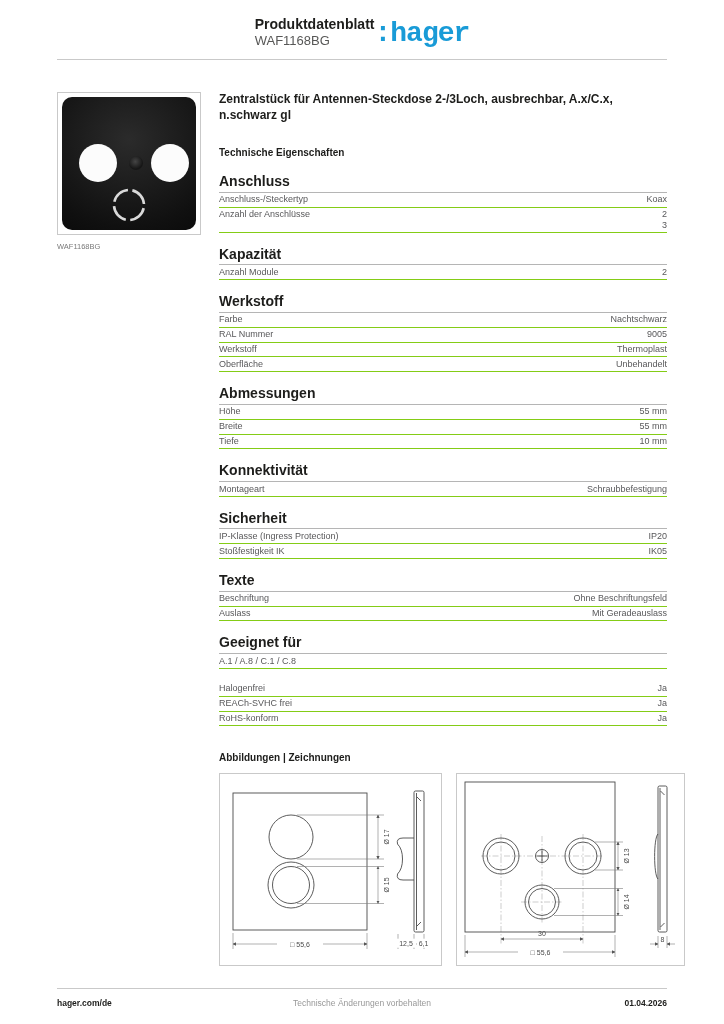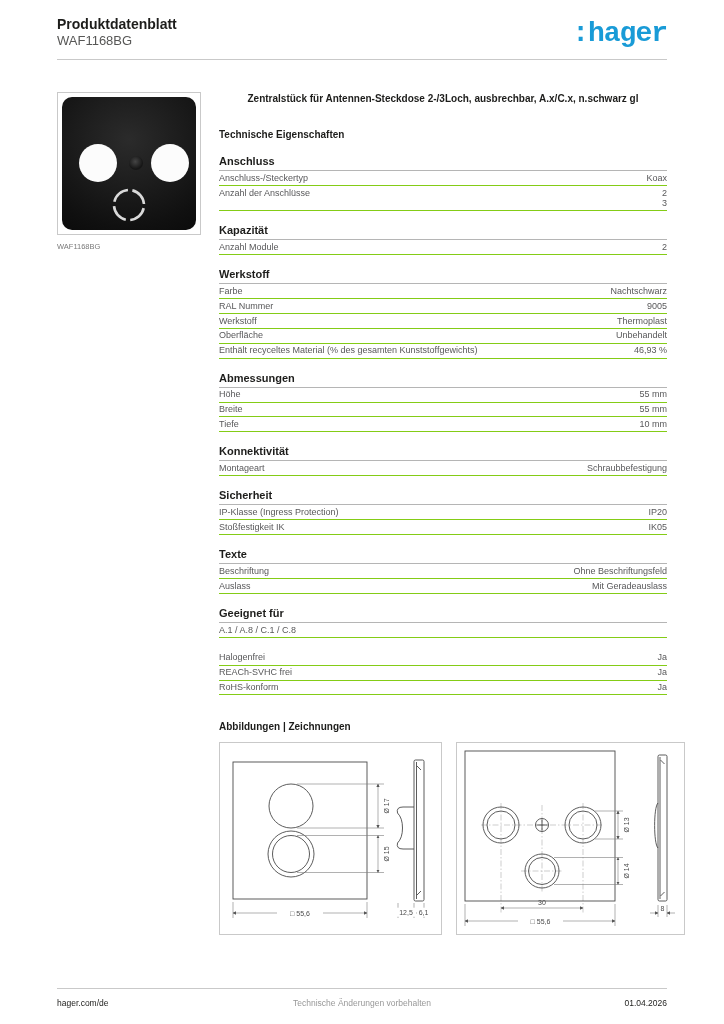--- a/index.html
+++ b/index.html
@@ -6,21 +6,21 @@
   * { margin:0; padding:0; box-sizing:border-box; }
   html,body { background:#ffffff; }
   body {
     width:724px; height:1024px; position:relative; overflow:hidden;
     font-family:"Liberation Sans", sans-serif; color:#58585a;
   }
   .page { position:absolute; inset:0; padding:0 57px; }
 
   
   .top {
-    display:flex; justify-content:space-between; align-items:flex-start;
+    display:flex; justify-content:center; align-items:flex-start;
     padding-top:15px; padding-bottom:9px; border-bottom:1px solid #c9c9c9;
   }
   .doc-title { font-size:14px; font-weight:bold; color:#1d1d1b; line-height:1.3; }
   .doc-ref   { font-size:13px; color:#575756; line-height:1.3; }
   .logo { font-size:28px; font-weight:bold; color:#199bd7; letter-spacing:-1px; line-height:1; margin-top:5px;font-family:Liberation Mono, monospace; }
 
   
   main { display:flex; margin-top:32px; }
   .col-left { width:145px; flex:none; }
   .col-right { flex:1; margin-left:17px; min-width:0; }
@@ -35,29 +35,29 @@
   .hole.left  { left:17px; }
   .hole.right { left:89px; }
   .screw {
     position:absolute; left:67px; top:59px; width:14px; height:14px; border-radius:50%;
     background:radial-gradient(circle at 45% 40%, #454545 0%, #161616 65%);
   }
   .breakout { position:absolute; left:49px; top:90px; }
   .photo-caption { margin-top:7px; font-size:7.5px; color:#7a7a7a; }
 
   
-  .product-desc { font-size:10px; font-weight:bold; color:#1d1d1b; line-height:1.3;text-align:center; }
+  .product-desc { font-size:12px; font-weight:bold; color:#1d1d1b; line-height:1.3; }
   .tech-heading { margin-top:24px; font-size:10px; font-weight:bold; color:#1d1d1b; }
 
   
   .spec-section { margin-top:13px; }
   #spec-sections section:first-of-type { margin-top:15px; }
   #spec-sections section:nth-of-type(8) { }
   .spec-title {
-    font-size:11px; font-weight:bold; color:#1d1d1b; line-height:1.15;
+    font-size:14px; font-weight:bold; color:#1d1d1b; line-height:1.15;
     padding-bottom:2.5px; border-bottom:1px solid #b5b5b5;
   }
   .spec-row {
     display:flex; justify-content:space-between; align-items:flex-start;
     font-size:9px; color:#58585a; line-height:1.15;
     padding:1.5px 0 2px; border-bottom:1px solid #84cc16;
   }
   .spec-label { padding-right:12px; }
   .spec-values { text-align:center; white-space:nowrap; }
 
@@ -67,21 +67,21 @@
   .figure-box { border:1px solid #c9c9c9; background:#fff; flex:none; font-size:0; }
   svg { display:block; }
   svg text { font-family:"Liberation Sans", sans-serif; font-size:7px; fill:#4a4a4a; }
 
   
   .footer {
     position:absolute; left:57px; right:57px; bottom:16px;
     border-top:1px solid #c9c9c9; padding-top:9px;
     display:flex; justify-content:space-between; align-items:baseline; font-size:8.5px;
   }
-  .footer-left, .footer-right { font-weight:normal; color:#1d1d1b; }
+  .footer-left, .footer-right { font-weight:bold; color:#1d1d1b; }
   .footer-center { position:absolute; left:50%; transform:translateX(-50%); color:#989898; }
 </style>
 </head>
 <body>
 
 <div class="page">
 
   <div class="top">
     <div>
       <div class="doc-title">Produktdatenblatt</div>
@@ -156,26 +156,20 @@
               <div class="spec-values">
                 <div>Thermoplast</div>
               </div>
             </div>
             <div class="spec-row">
               <div class="spec-label">Oberfläche</div>
               <div class="spec-values">
                 <div>Unbehandelt</div>
               </div>
             </div>
-            <div class="spec-row">
-              <div class="spec-label">Enthält recyceltes Material (% des gesamten Kunststoffgewichts)</div>
-              <div class="spec-values">
-                <div>46,93 %</div>
-              </div>
-            </div>
           </section>
           <section class="spec-section">
             <div class="spec-title">Abmessungen</div>
             <div class="spec-row">
               <div class="spec-label">Höhe</div>
               <div class="spec-values">
                 <div>55 mm</div>
               </div>
             </div>
             <div class="spec-row">

